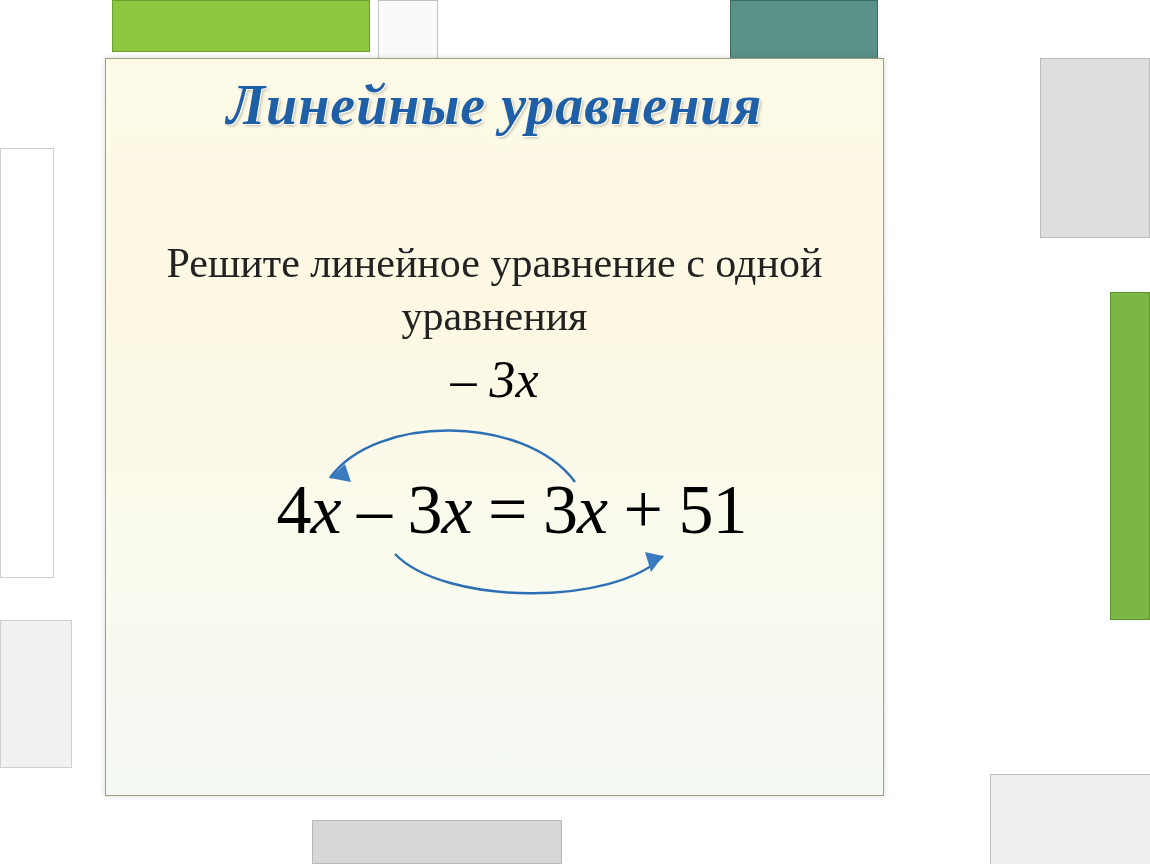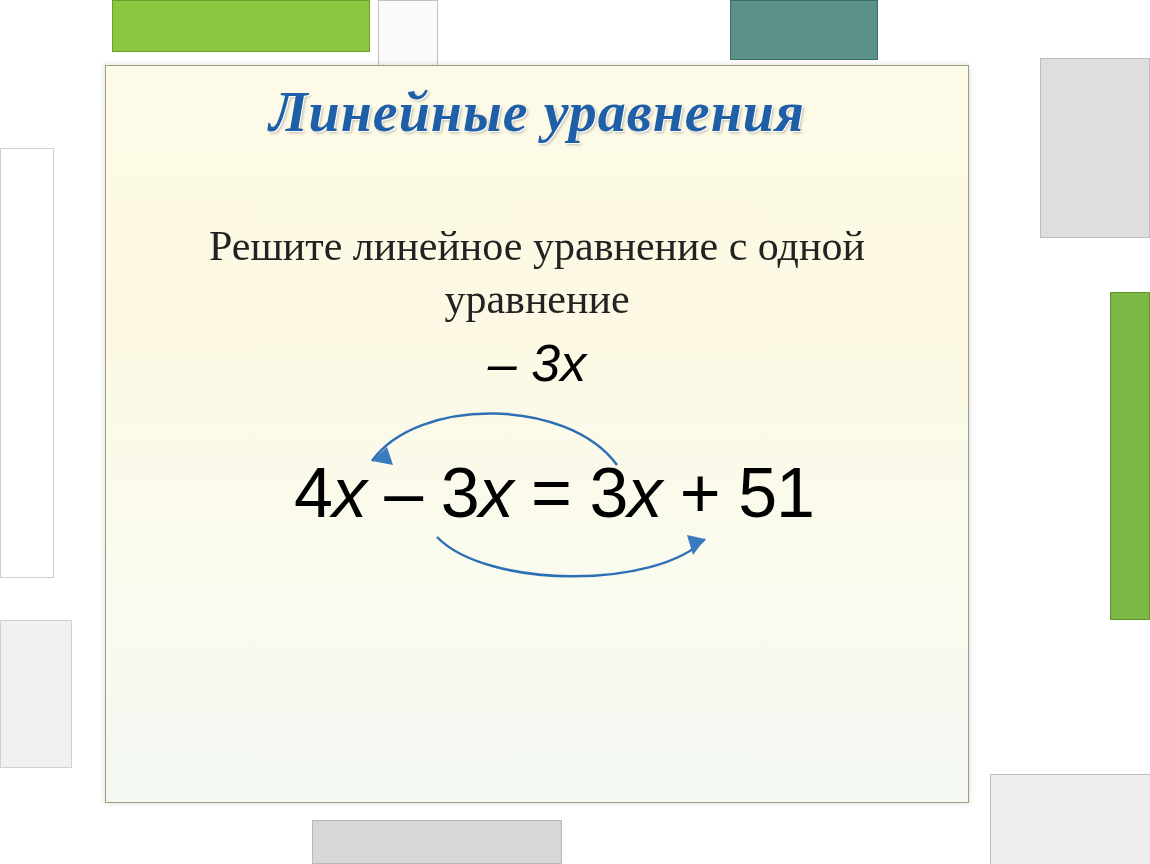--- a/index.html
+++ b/index.html
@@ -93,53 +93,53 @@
     height: 90px;
     background: #eeeeee;
     border-top: 1px solid #bcbcbc;
     border-left: 1px solid #bcbcbc;
   }
 
   
   .slide {
     position: absolute;
     left: 105px;
-    top: 65px;
-    width: 864px;
+    top: 58px;
+    width: 779px;
     height: 738px;
     background: linear-gradient(180deg, #fdfae7 0%, #fcf8e3 35%, #fafbef 70%, #f3f8f2 100%);
     border: 1px solid #9aa07a;
     box-shadow: 0 0 6px rgba(0,0,0,0.15);
   }
 
   .title {
     text-align: center;
     padding-top: 14px;
     font-size: 56px;
     font-style: italic;
     font-weight: bold;
     color: #1f5fa8;
     text-shadow: 1px 1px 0 #fff, 2px 2px 3px rgba(0,0,0,0.25);
     letter-spacing: 1px;
   }
 
   .subtitle {
     text-align: center;
-    margin-top: 76px;
+    margin-top: 100px;
     font-size: 42px;
     color: #222;
     line-height: 1.25;
   }
 
   .math-area {
     position: relative;
     width: 100%;
     height: 420px;
     margin-top: 8px;
-    font-family: Liberation Sans, sans-serif;
+    font-family: Liberation Serif, serif;
     font-style: italic;
     color: #000;
   }
 
   .expr-top {
     position: absolute;
     top: 0px;
     left: 50%;
     transform: translateX(-50%);
     font-size: 52px;
@@ -202,21 +202,21 @@
 <div class="block-left-bottom"></div>
 <div class="block-bottom-gray"></div>
 <div class="block-bottom-right"></div>
 
 <div class="slide">
 
   <div class="title">Линейные уравнения</div>
 
   <div class="subtitle">
     <span>Решите линейное уравнение с одной</span><br>
-    <span>уравнение</span>
+    <span>уравнения</span>
   </div>
 
   <div class="math-area">
 
     <div class="expr-top">
       <span>– 3x</span>
     </div>
 
     <svg class="arrows" viewBox="0 0 620 220">
 

